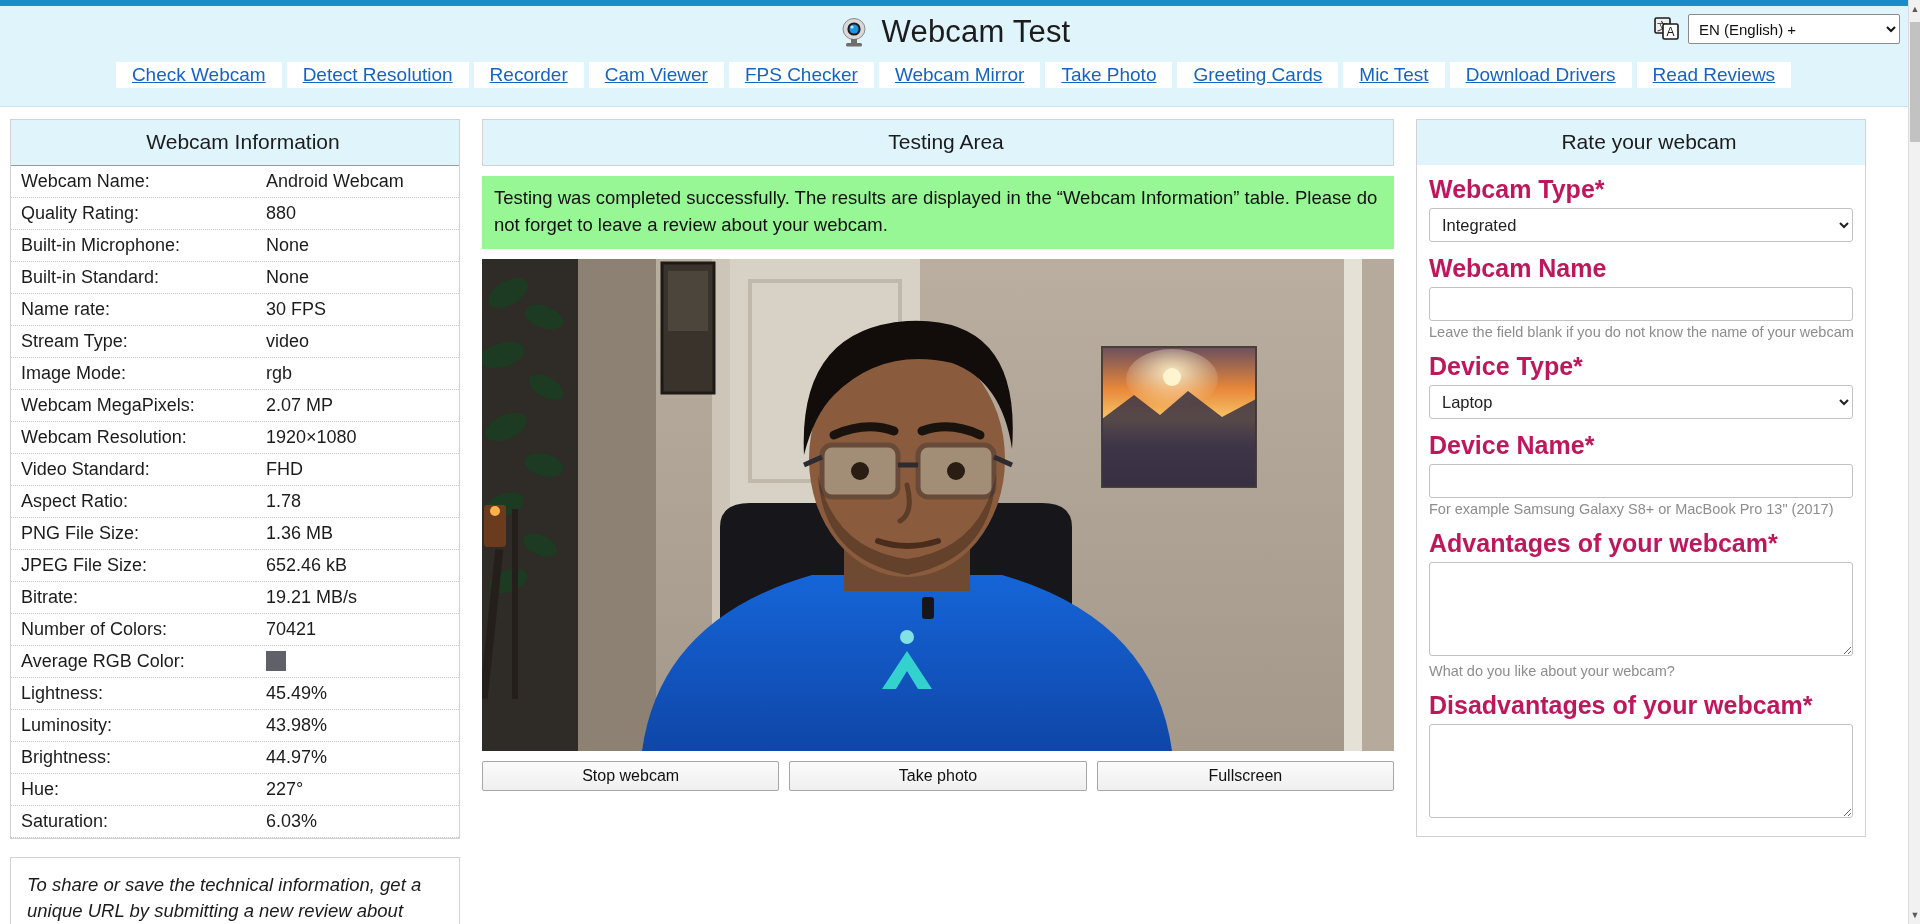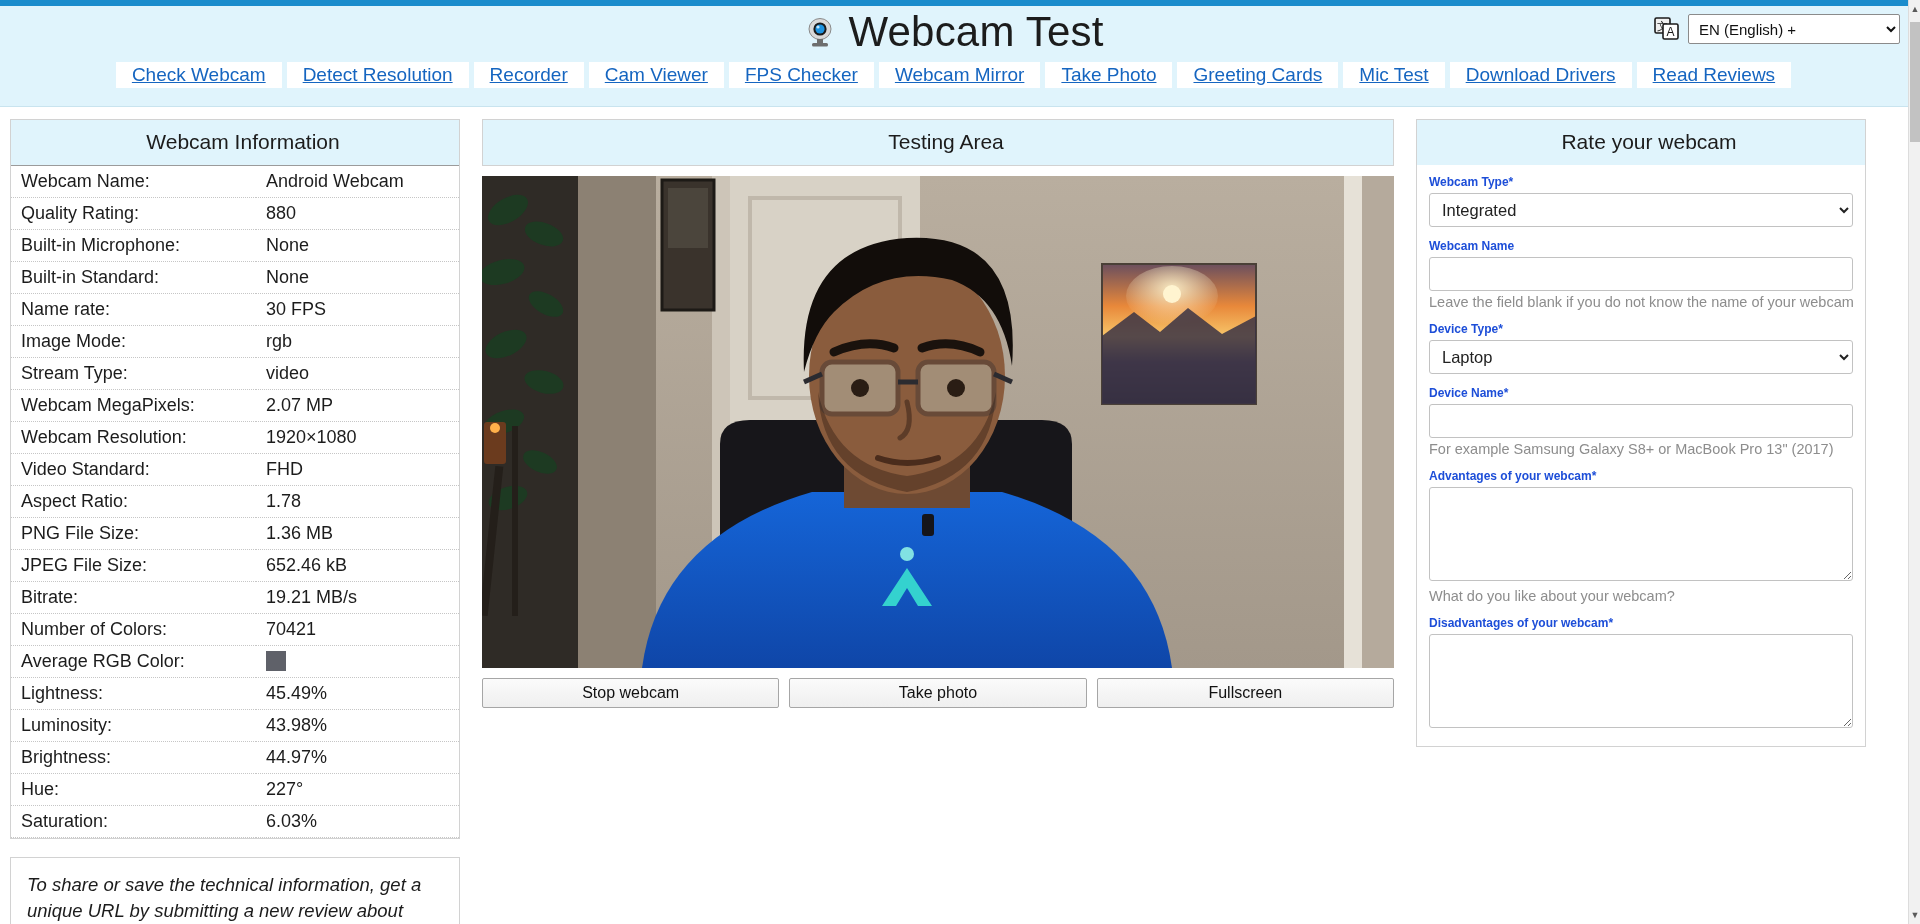--- a/index.html
+++ b/index.html
@@ -27,21 +27,21 @@
     border-bottom: 1px solid #c9e4ef;
   }
   .title-row {
     display: flex;
     align-items: center;
     justify-content: center;
     height: 52px;
   }
   .cam-icon { margin-right: 12px; display:flex; align-items:center; }
   .page-title {
-    font-size: 42px;
+    font-size: 31px;
     color: #1c1c1c;
     font-weight: 400;
     letter-spacing: .2px;
     white-space: nowrap;
   }
 
   .lang-wrap {
     position: absolute;
     right: 8px;
     top: 8px;
@@ -165,23 +165,23 @@
   .rate-body { padding: 10px 12px 14px 12px; }
   .rate-intro {
     text-align: center;
     font-size: 18.5px;
     line-height: 1.48;
     color: #1c1c1c;
     margin: 2px 0 14px 0;
   }
   .rate-intro u { text-decoration: underline; }
   .f-label {
-    font-size: 12px;
+    font-size: 25px;
     font-weight: bold;
-    color: #1d4ed8;
+    color: #be185d;
     margin: 0 0 4px 0;
   }
   .f-select, .f-input {
     width: 100%;
     height: 34px;
     font-size: 16.5px;
     font-family: "Liberation Sans", sans-serif;
     padding: 2px 8px;
     border: 1px solid #c2c2c2;
     border-radius: 3px;
@@ -299,26 +299,26 @@
             </tr>
             <tr>
               <td class="k">Built-in Standard:</td>
               <td>None</td>
             </tr>
             <tr>
               <td class="k">Name rate:</td>
               <td>30 FPS</td>
             </tr>
             <tr>
+              <td class="k">Stream Type:</td>
+              <td>video</td>
+            </tr>
+            <tr>
               <td class="k">Image Mode:</td>
               <td>rgb</td>
-            </tr>
-            <tr>
-              <td class="k">Stream Type:</td>
-              <td>video</td>
             </tr>
             <tr>
               <td class="k">Webcam MegaPixels:</td>
               <td>2.07 MP</td>
             </tr>
             <tr>
               <td class="k">Webcam Resolution:</td>
               <td>1920×1080</td>
             </tr>
             <tr>
@@ -373,20 +373,21 @@
       </table>
     </div>
     <div class="left-note">To share or save the technical information, get a unique URL by submitting a new review about your webcam.</div>
   </div>
 
   <div class="col-mid">
     <div class="panel" style="border:none;">
       <div class="panel-head" style="border:1px solid #d2d2d2;">Testing Area</div>
     </div>
 
+    <div class="alert-success">Testing was completed successfully. The results are displayed in the “Webcam Information” table. Please do not forget to leave a review about your webcam.</div>
 
     <div class="video-box">
       <svg width="912" height="492" viewBox="0 0 912 492" preserveAspectRatio="xMidYMid slice">
         <defs>
           <linearGradient id="wall" x1="0" y1="0" x2="0" y2="1">
             <stop offset="0%" stop-color="#b9ae9f"></stop>
               <stop offset="100%" stop-color="#a3988a"></stop>
           </linearGradient>
           <linearGradient id="sunset" x1="0" y1="0" x2="0" y2="1">
             <stop offset="0%" stop-color="#6b4f5e"></stop>

